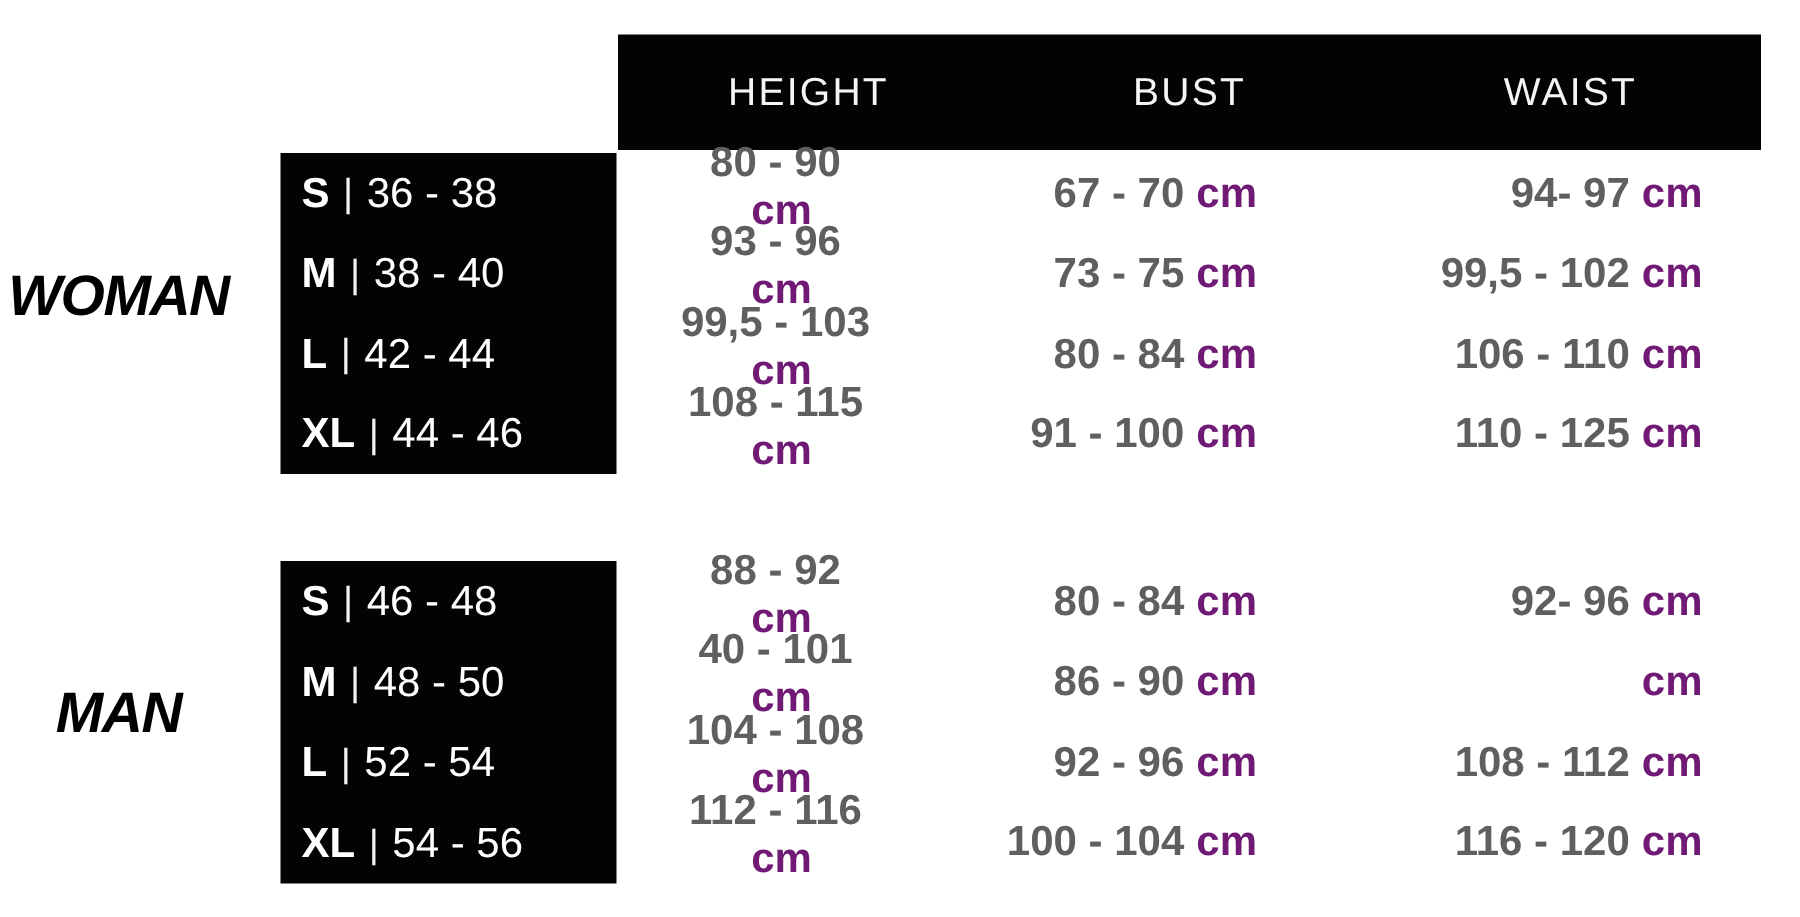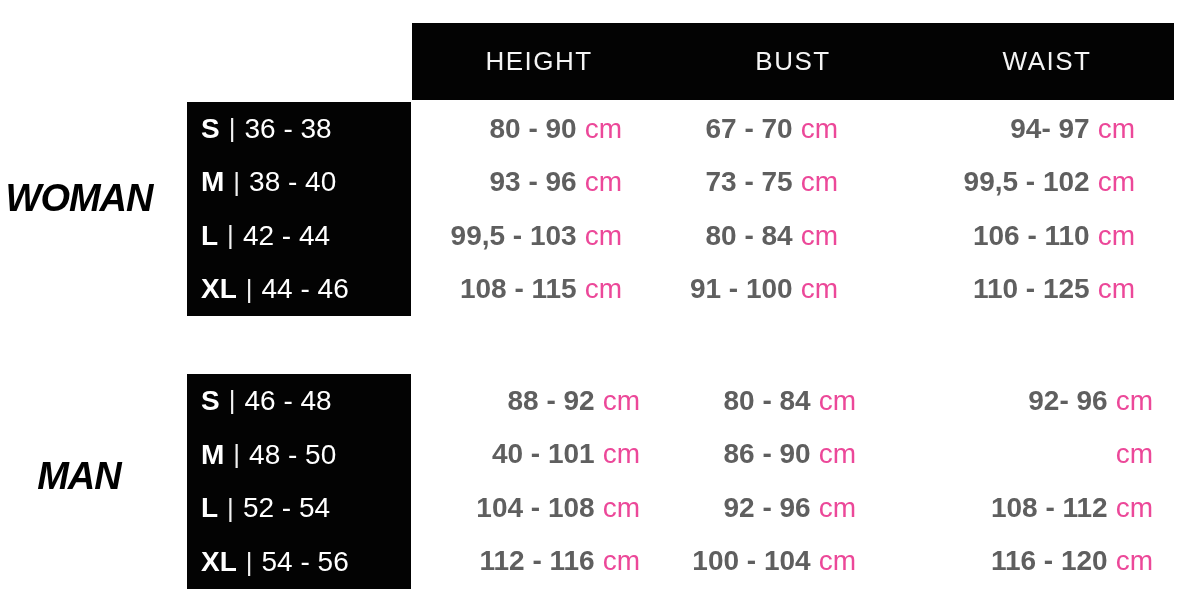--- a/index.html
+++ b/index.html
@@ -18,25 +18,25 @@
   .size-box{position:absolute;left:187px;width:224px;background:#030303;display:flex;flex-direction:column;}
   .box-woman{top:102px;height:214px;}
   .box-man{top:374px;height:215px;}
   .size-row{flex:1;display:flex;align-items:center;padding-left:14px;color:#ffffff;font-size:28px;white-space:nowrap;}
   .sz{font-weight:700;}
   .sep{margin:0 9px;font-weight:400;font-size:26px;opacity:.95;}
   .rng{font-weight:400;}
   
   .values{position:absolute;left:412px;width:762px;display:grid;grid-template-columns:254px 254px 254px;}
   .val-woman{top:102px;}
-  .val-man{top:374px;margin-left:18px;}
+  .val-man{top:374px;}
   .vcell{height:53.5px;display:flex;align-items:center;justify-content:flex-end;font-size:28px;white-space:nowrap;}
   .vcell .num{font-weight:700;color:#5f5f5f;}
-  .vcell .unit{font-weight:400;color:#ec4899;margin-left:8px;}
-  .col-h{padding-right:44px;}
+  .vcell .unit{font-weight:700;color:#701a75;margin-left:8px;}
+  .col-h{padding-right:44px;flex-direction:column;}
   .col-b{padding-right:82px;}
   .col-w{padding-right:39px;text-align:right;}
 </style>
 </head>
 <body>
 
 <div class="canvas">
 
   <div class="header-bar">
     <div class="hcell">HEIGHT</div>

